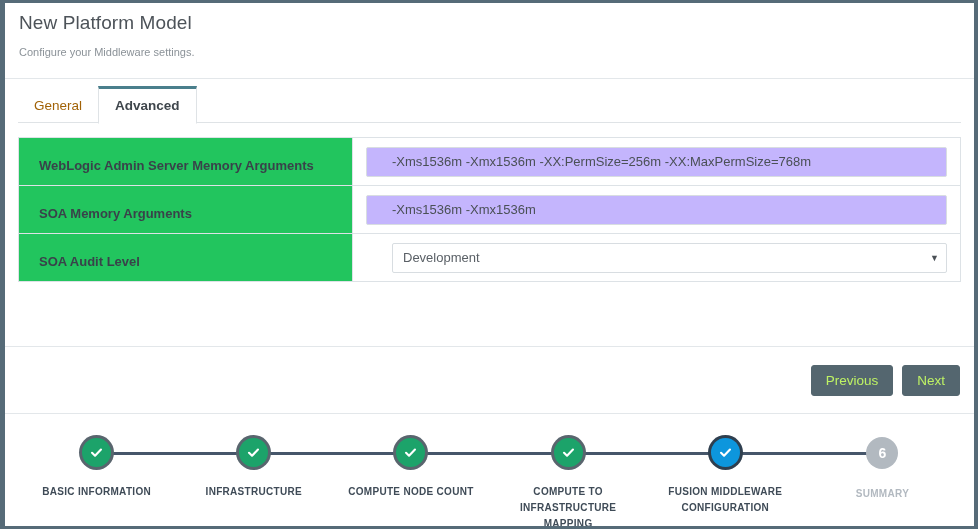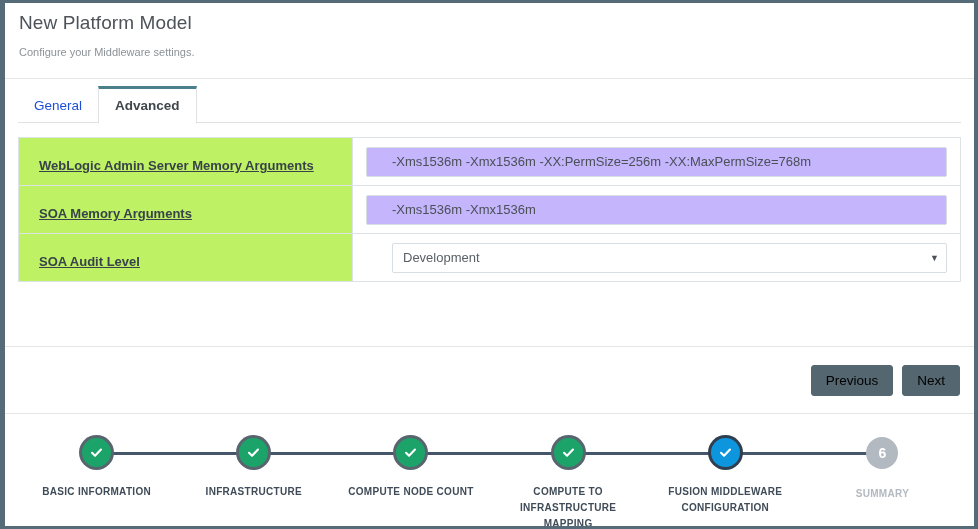--- a/index.html
+++ b/index.html
@@ -55,21 +55,21 @@
     left: 13px; right: 13px; bottom: 0;
     height: 1px;
     background: #dfe3e6;
   }
   .tab {
     position: relative;
     padding: 0 16px;
     height: 35px;
     line-height: 35px;
     font-size: 13.5px;
-    color: #1d4ed8;
+    color: #a16207;
     background: transparent;
     cursor: pointer;
     z-index: 2;
   }
   .tab.active {
     color: #3f464c;
     font-weight: bold;
     background: #ffffff;
     border: 1px solid #dfe3e6;
     border-bottom: 1px solid #ffffff;
@@ -86,28 +86,27 @@
   .form-table {
     width: 100%;
     border: 1px solid #dde2e6;
     border-collapse: collapse;
     table-layout: fixed;
   }
   .form-table tr { height: 48px; }
   .form-table tr + tr td { border-top: 1px solid #dde2e6; }
   .cell-label {
     width: 334px;
-    background: #bef264;
+    background: #22c55e;
     border-right: 1px solid #dde2e6;
     padding: 8px 0 0 20px;
     font-size: 13px;
     font-weight: bold;
     color: #39424a;
     vertical-align: middle;
-    text-decoration: underline;
   }
   .cell-field {
     background: #ffffff;
     padding: 0 13px 0 13px;
     vertical-align: middle;
   }
   .txt {
     width: 100%;
     height: 30px;
     padding: 0 25px;
@@ -167,21 +166,21 @@
     cursor: pointer;
     line-height: 29px;
   }
   .btn-default {
     background: #ffffff;
     color: #4a5056;
     border: 1px solid #d3d8dc;
   }
   .btn-primary {
     background: #54666f;
-    color: #000000;
+    color: #bef264;
     border: 1px solid #54666f;
   }
 
   
   .stepper {
     position: absolute;
     left: 0; right: 0; bottom: 0;
     top: 410px;
     border-top: 1px solid #e3e7ea;
     padding: 0 13px;

